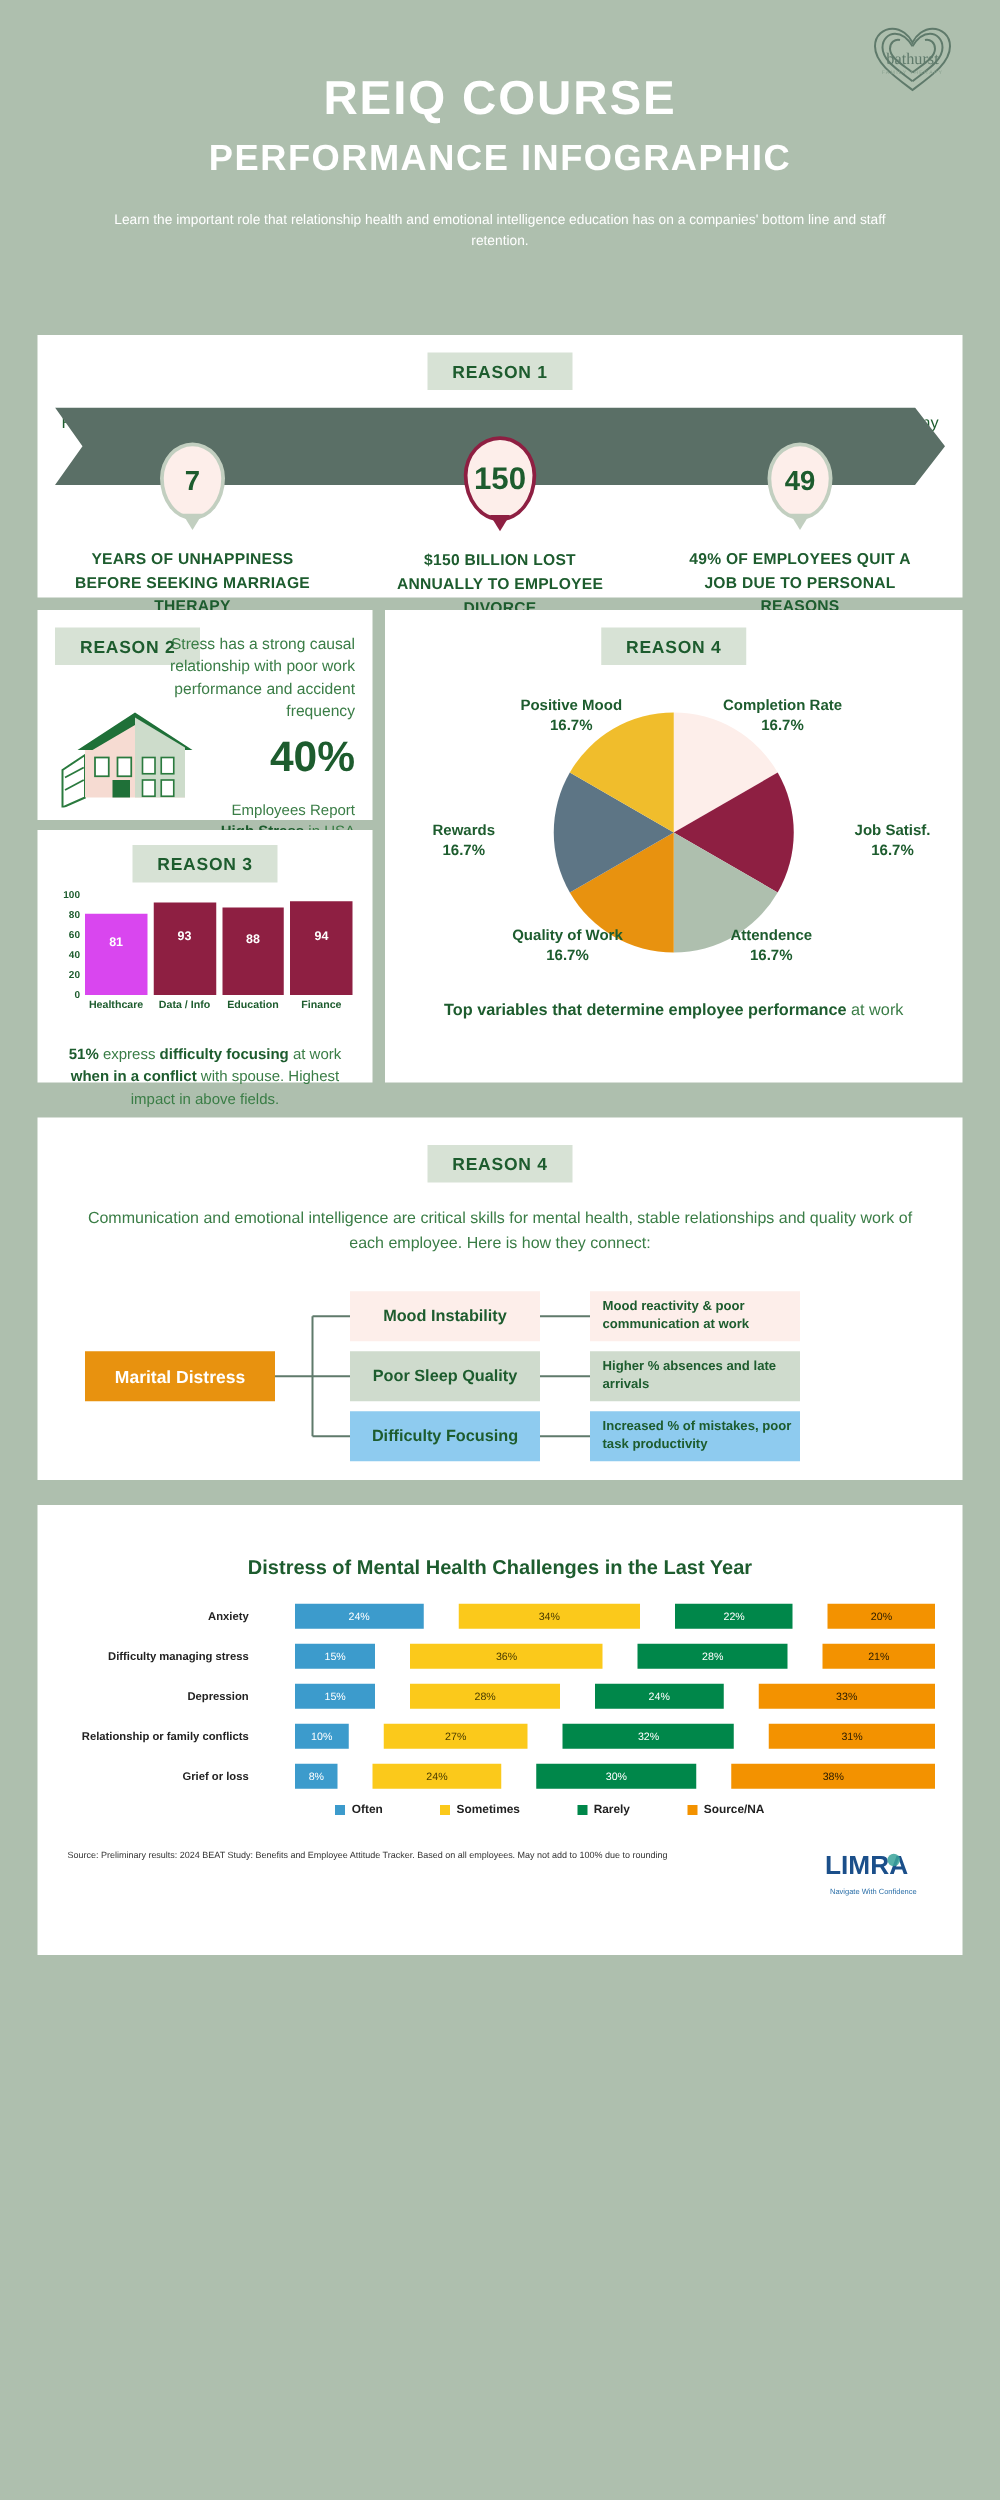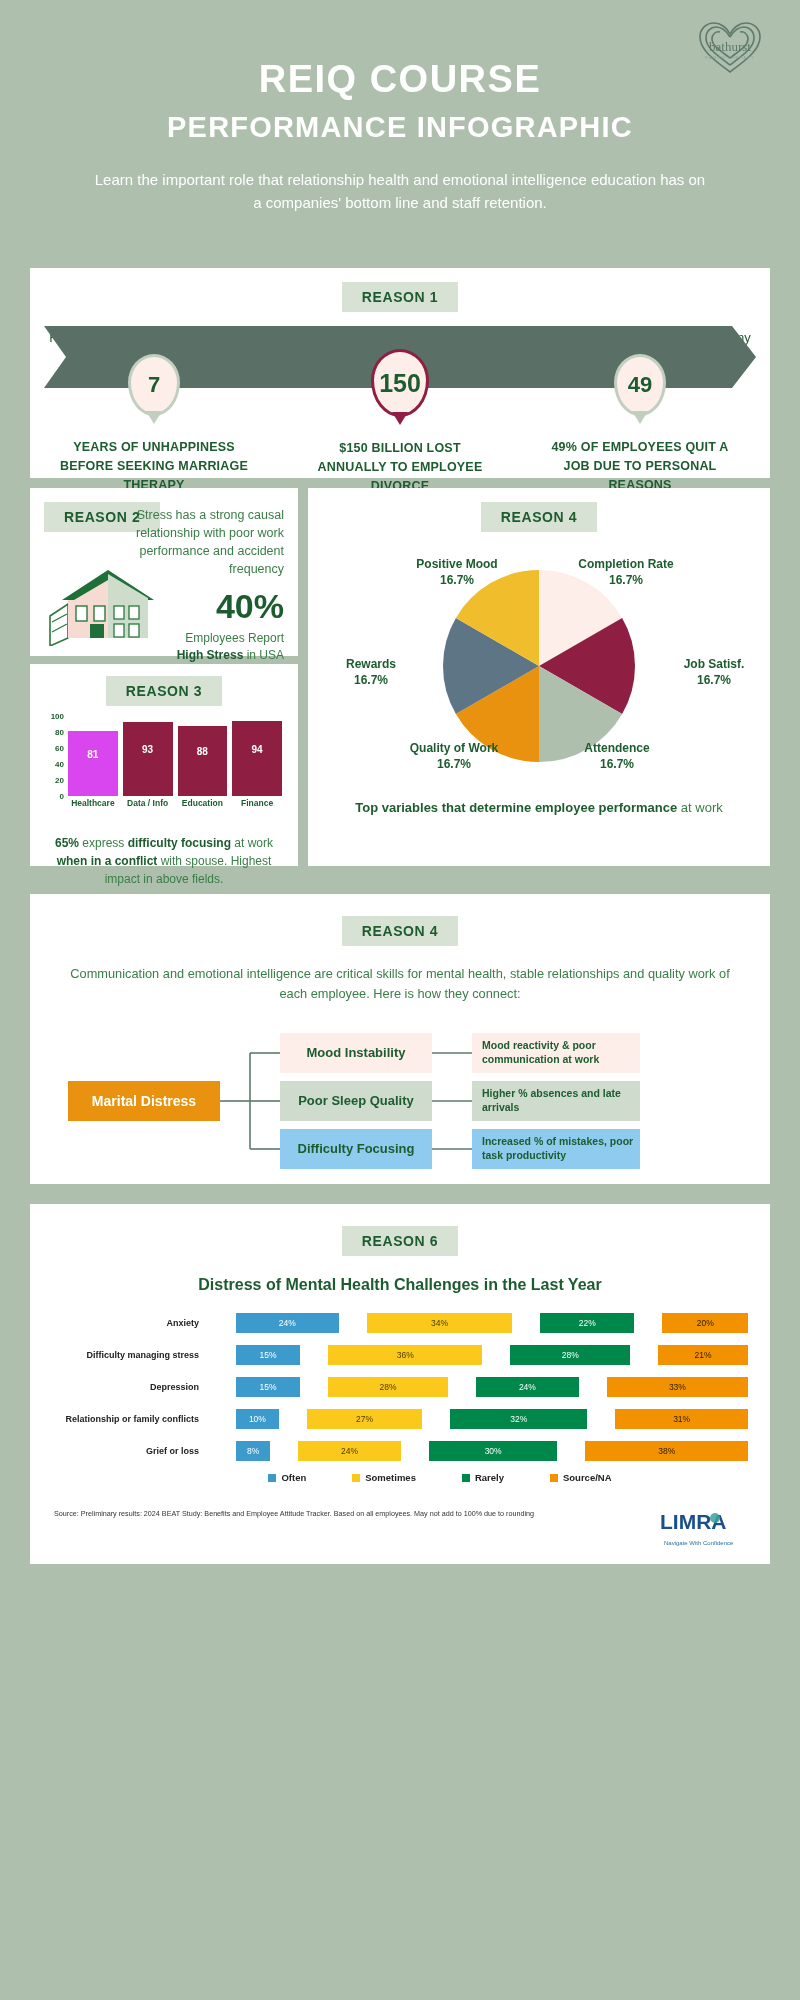--- a/index.html
+++ b/index.html
@@ -35,21 +35,21 @@
   .title-sub {
     text-align: center;
     font-size: 29px;
     font-weight: bold;
     letter-spacing: 1.2px;
     color: #ffffff;
     margin-top: 10px;
   }
   .header-desc {
     text-align: center;
-    font-size: 15px;
+    font-size: 11px;
     color: #ffffff;
     line-height: 1.55;
     margin: 24px auto 0 auto;
     width: 620px;
   }
 
   
   .card { background: #ffffff; }
 
   .reason-tag {
@@ -142,21 +142,21 @@
     font-size: 34px;
     font-weight: bold;
     text-align: right;
     margin-top: 8px;
     color: #1d5c2e;
   }
   .r2-small {
     font-size: 12px;
     text-align: right;
     line-height: 1.45;
-    margin-top: 4px;
+    margin-top: 14px;
     color: #3a7d46;
   }
   .r2-small b { color: #1d5c2e; }
   .house { position: absolute; left: 16px; top: 72px; }
 
   
   #card3 {
     position: absolute;
     left: 30px; top: 664px;
     width: 268px; height: 202px;
@@ -454,21 +454,21 @@
       </div>
     <div class="x-labels" id="r3-xlabels">
         <span>Healthcare</span>
         <span>Data / Info</span>
         <span>Education</span>
         <span>Finance</span>
       </div>
   </div>
 
   <div class="r3-caption">
-    <b>65%</b><span> express </span><b>difficulty focusing</b><span> at work </span><b>when in a conflict</b><span> with spouse. Highest impact in above fields.</span>
+    <b>51%</b><span> express </span><b>difficulty focusing</b><span> at work </span><b>when in a conflict</b><span> with spouse. Highest impact in above fields.</span>
   </div>
 </div>
 
 <div class="card" id="card4">
   <div class="tag-center">
     <span class="reason-tag">REASON 4</span>
   </div>
 
   <div class="pie-area">
     <svg id="pie-svg" width="462" height="250" viewBox="0 0 462 250">
@@ -521,23 +521,20 @@
       <div class="flow-out">Higher % absences and late arrivals</div>
     </div>
     <div class="fl-row3">
       <div class="flow-mid">Difficulty Focusing</div>
       <div class="flow-out">Increased % of mistakes, poor task productivity</div>
     </div>
   </div>
 </div>
 
 <div class="card" id="card6">
-  <div class="tag-center">
-    <span class="reason-tag">REASON 6</span>
-  </div>
   <div class="r6-title">Distress of Mental Health Challenges in the Last Year</div>
 
   <div class="sbar-chart" id="r6-rows">
       <div class="sbar-row">
         <div class="sbar-label">Anxiety</div>
         <div class="sbar-track">
           <div class="seg seg-often" style="flex: 24 1 0%;">24%</div>
           <div class="seg seg-sometimes" style="flex: 34 1 0%;">34%</div>
           <div class="seg seg-rarely" style="flex: 22 1 0%;">22%</div>
           <div class="seg seg-never" style="flex: 20 1 0%;">20%</div>

